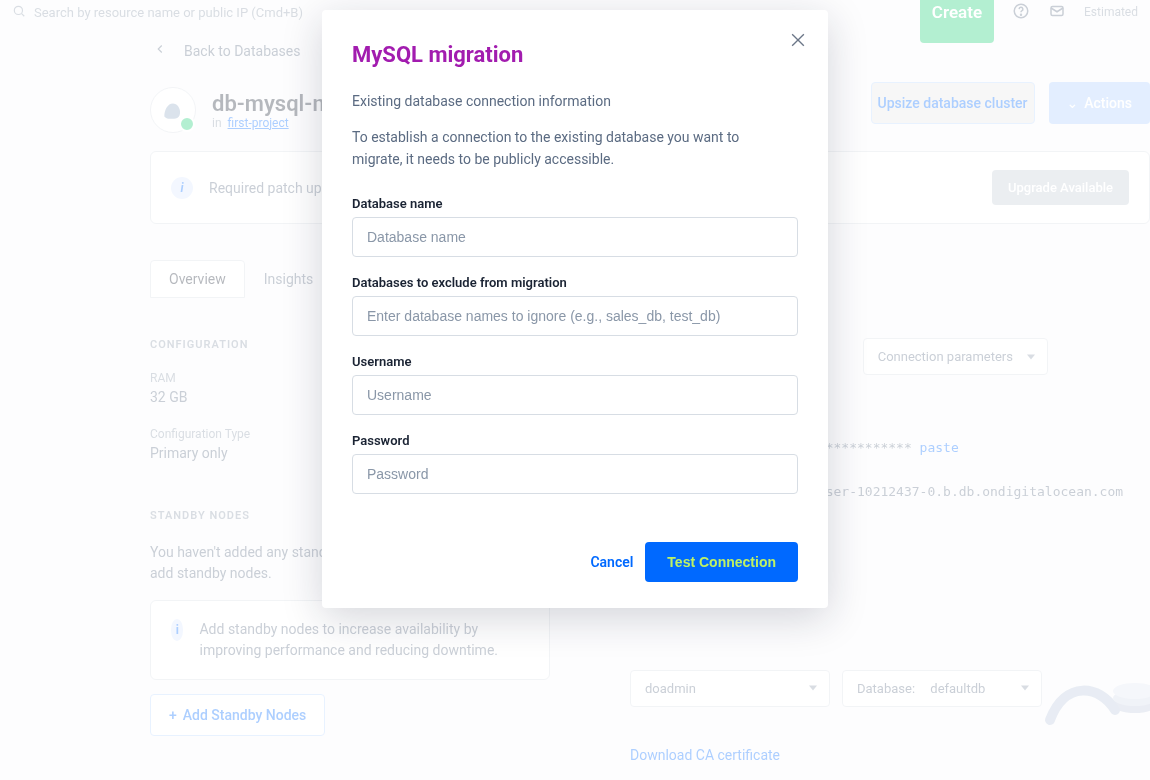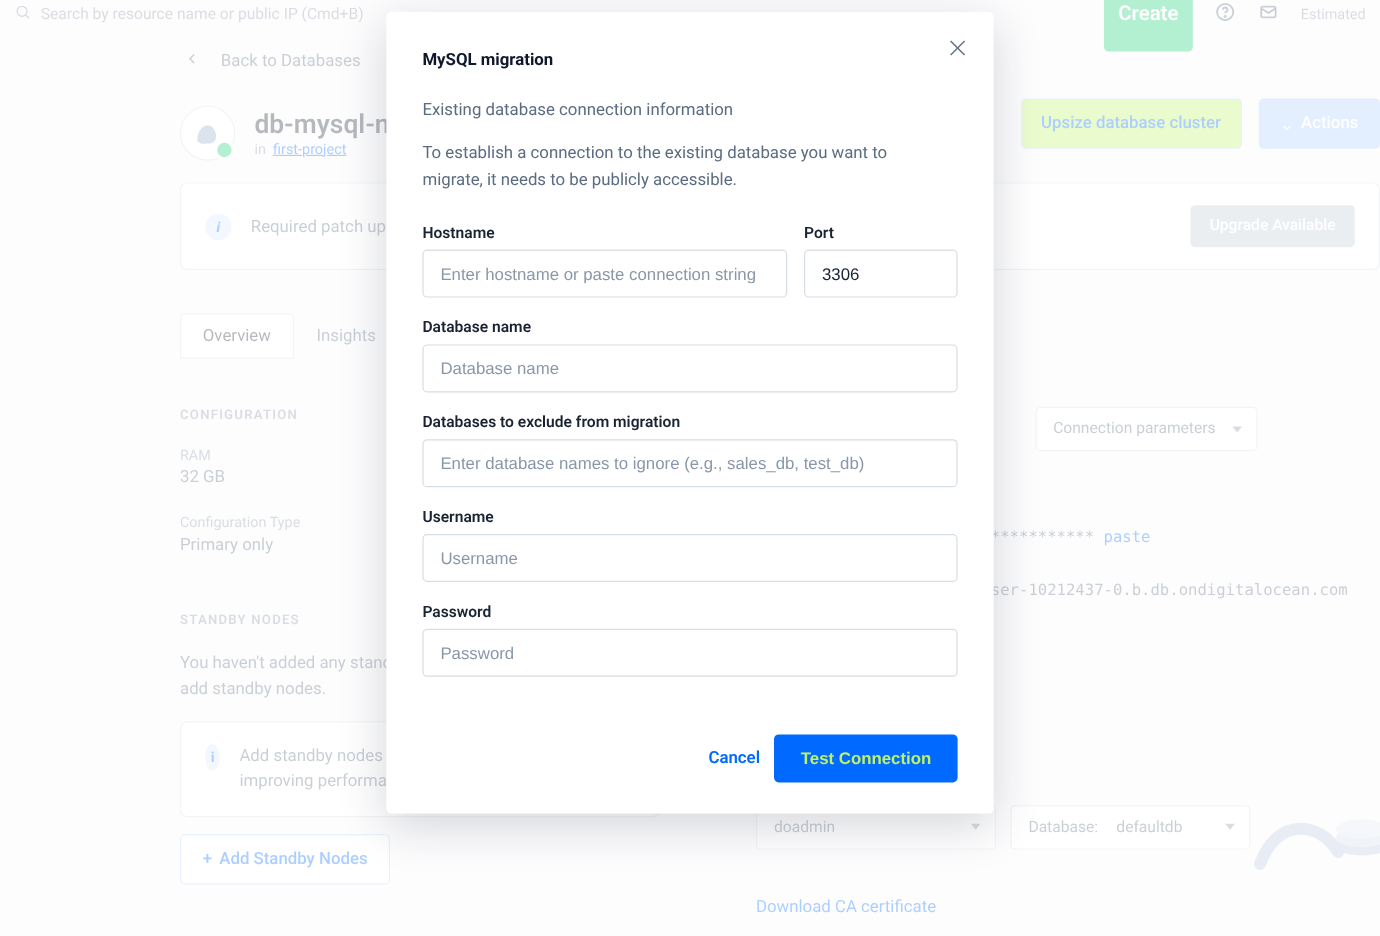--- a/index.html
+++ b/index.html
@@ -68,22 +68,22 @@
     content:""; position:absolute; right:0; bottom:0;
     width:12px; height:12px; background:var(--green); border-radius:50%;
     border:2px solid #fff;
   }
   .db-title { font-size:22px; font-weight:600; color: var(--text-dark); }
   .db-sub { font-size:12px; color: var(--text-light); display:flex; align-items:center; gap:6px; }
   .db-sub a { color: var(--link); text-decoration:underline; }
 
   .header-actions { position:absolute; right: 0; top: 82px; display:flex; gap:14px; }
   .btn-outline {
-    border:1px solid #b8d6ff; color: var(--blue); background:#bef264;
-    padding: 12px 16px; border-radius:4px; font-size:14px; font-weight:500;
+    border:1px solid #b8d6ff; color: var(--blue); background:#e5e5e5;
+    padding: 12px 6px; border-radius:4px; font-size:14px; font-weight:500;
   }
   .btn-actions {
     background:#a7caff; color:#fff; padding:12px 18px; border-radius:4px;
     font-size:14px; font-weight:500; display:flex; align-items:center; gap:6px;
   }
 
   .banner {
     border:1px solid var(--border); border-radius:6px;
     padding: 18px 20px; display:flex; align-items:center; gap:16px;
     width: 1000px;
@@ -170,21 +170,21 @@
     background: rgba(255,255,255,0.68);
     display:flex; align-items:flex-start; justify-content:center;
     padding-top: 10px;
   }
   .modal {
     width:506px; background:#fff; border-radius:4px;
     box-shadow: 0 10px 40px rgba(20,30,55,0.18);
     padding: 26px 30px 26px;
     position:relative;
   }
-  .modal-title { font-size:14px; font-weight:700; color:#0f172a; margin:6px 0 26px; }
+  .modal-title { font-size:22px; font-weight:700; color:#a21caf; margin:6px 0 26px; }
   .modal-close {
     position:absolute; top:20px; right:20px;
     width:20px; height:20px; cursor:pointer;
     stroke:#6b7687; stroke-width:1.6;
   }
   .modal-sub { font-size:14px; color: var(--text-mid); margin-bottom:18px; }
   .modal-desc { font-size:14px; color: var(--text-mid); line-height:1.55; margin-bottom:26px; max-width: 430px;}
   .form-row { display:flex; gap:14px; margin-bottom:18px; }
   .field { display:flex; flex-direction:column; gap:6px; flex:1; }
   .field.port { flex:0 0 128px; }
@@ -364,30 +364,20 @@
   <div class="modal">
     <svg class="modal-close" viewBox="0 0 24 24">
       <line x1="5" y1="5" x2="19" y2="19"></line>
         <line x1="19" y1="5" x2="5" y2="19"></line>
     </svg>
 
     <div class="modal-title">MySQL migration</div>
     <div class="modal-sub">Existing database connection information</div>
     <div class="modal-desc">To establish a connection to the existing database you want to migrate, it needs to be publicly accessible.</div>
 
-    <div class="form-row">
-      <div class="field">
-        <label class="flabel">Hostname</label>
-        <input class="finput" placeholder="Enter hostname or paste connection string" style="">
-      </div>
-      <div class="field port">
-        <label class="flabel">Port</label>
-        <input class="finput" value="3306" style="">
-      </div>
-    </div>
 
     <div class="form-row">
       <div class="field">
         <label class="flabel">Database name</label>
         <input class="finput" placeholder="Database name" style="">
       </div>
     </div>
 
     <div class="form-row">
       <div class="field">

